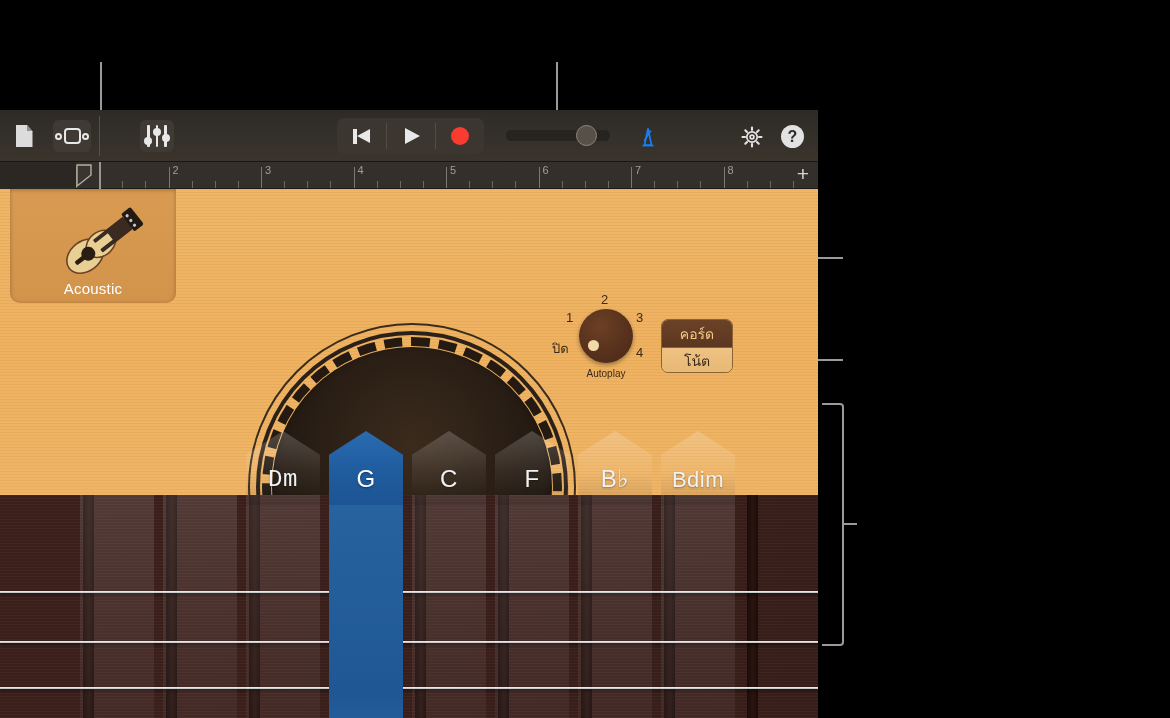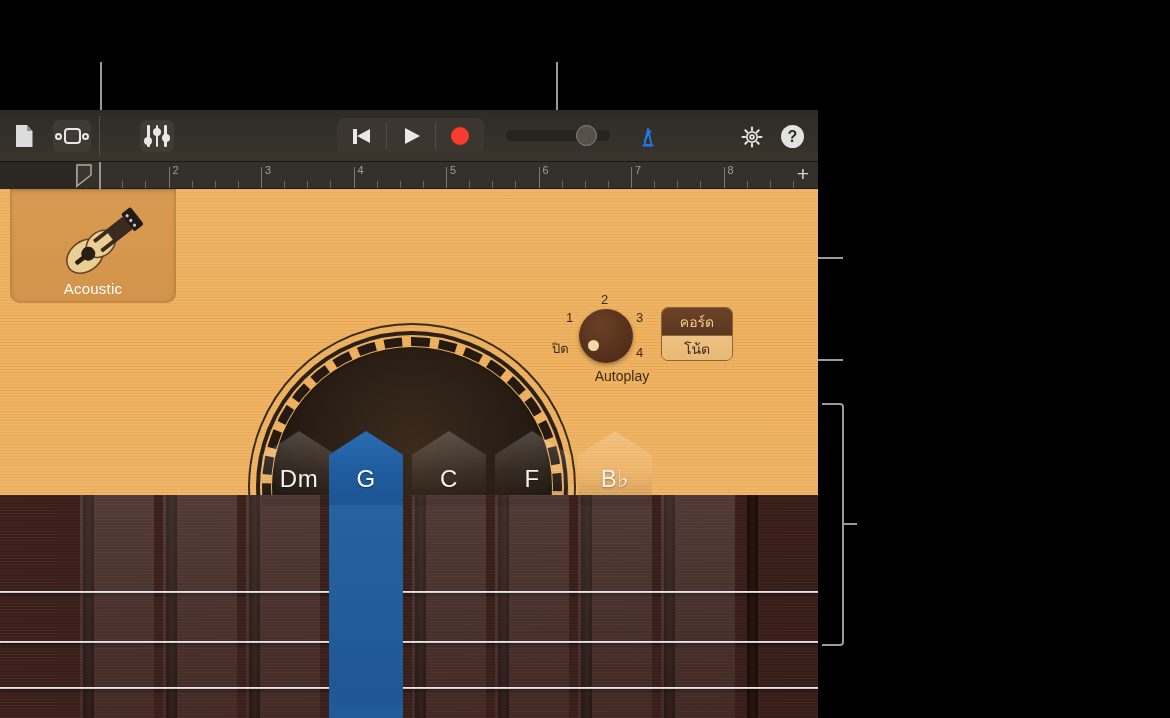--- a/index.html
+++ b/index.html
@@ -260,26 +260,26 @@
     border-radius: 50%;
     background: radial-gradient(circle at 40% 32%, #6b4024, #56301c 60%, #472718);
     box-shadow: 0 2px 4px rgba(0,0,0,.35);
   }
   .knob-dot {
     position: absolute; left: 9px; top: 31px; width: 11px; height: 11px;
     border-radius: 50%; background: #f2d9a8;
   }
   .knob-num { position: absolute; font-size: 13px; color: #3c2a18; }
   .knob-cap {
-    position: absolute; left: 16px; top: 84px; width: 112px; text-align: center;
-    font-size: 14px; color: #3c2a18;
+    position: absolute; left: 0; top: 84px; width: 112px; text-align: center;
+    font-size: 10px; color: #3c2a18;
   }
 
   .modeswitch {
-    position: absolute; left: 661px; top: 118px; width: 72px; height: 54px;
+    position: absolute; left: 661px; top: 130px; width: 72px; height: 54px;
     border-radius: 7px; border: 1.5px solid #8a6336; overflow: hidden;
   }
   .modeswitch div {
     height: 27px; display: flex; align-items: center; justify-content: center;
     font-size: 14px;
   }
   .mode-on { background: linear-gradient(#6b4226, #5b3720); color: #f5c98a; }
   .mode-off { background: linear-gradient(#eec284, #e7b873); color: #3c2a18;
     border-top: 1px solid #8a6336; }
 
@@ -509,37 +509,41 @@
           <div class="strip-overlay" style="left: 163px;"></div>
           <div class="strip-overlay" style="left: 246px;"></div>
           <div class="strip-overlay selected" style="left: 329px;"></div>
           <div class="strip-overlay" style="left: 412px;"></div>
           <div class="strip-overlay" style="left: 495px;"></div>
           <div class="strip-overlay" style="left: 578px;"></div>
           <div class="strip-overlay" style="left: 661px;"></div>
         </div>
 
       <div class="chords" id="chords">
-          <div class="chord" style="left: 262px;">
+          <div class="chord" style="left: 246px; font-family: Liberation Mono, monospace;">
             <div class="tag"></div>
             <div class="lbl">Dm</div>
           </div>
           <div class="chord selected" style="left: 329px;">
             <div class="tag"></div>
             <div class="lbl">G</div>
           </div>
           <div class="chord" style="left: 412px;">
             <div class="tag"></div>
             <div class="lbl">C</div>
           </div>
           <div class="chord" style="left: 495px;">
             <div class="tag"></div>
             <div class="lbl">F</div>
           </div>
           <div class="chord" style="left: 578px;">
             <div class="tag"></div>
             <div class="lbl">B♭</div>
           </div>
+          <div class="chord" style="left: 661px;">
+            <div class="tag"></div>
+            <div class="lbl" style="font-size: 22px;">Bdim</div>
+          </div>
         </div>
 
     </div>
   </div>
 </div>
 
 </body></html>

